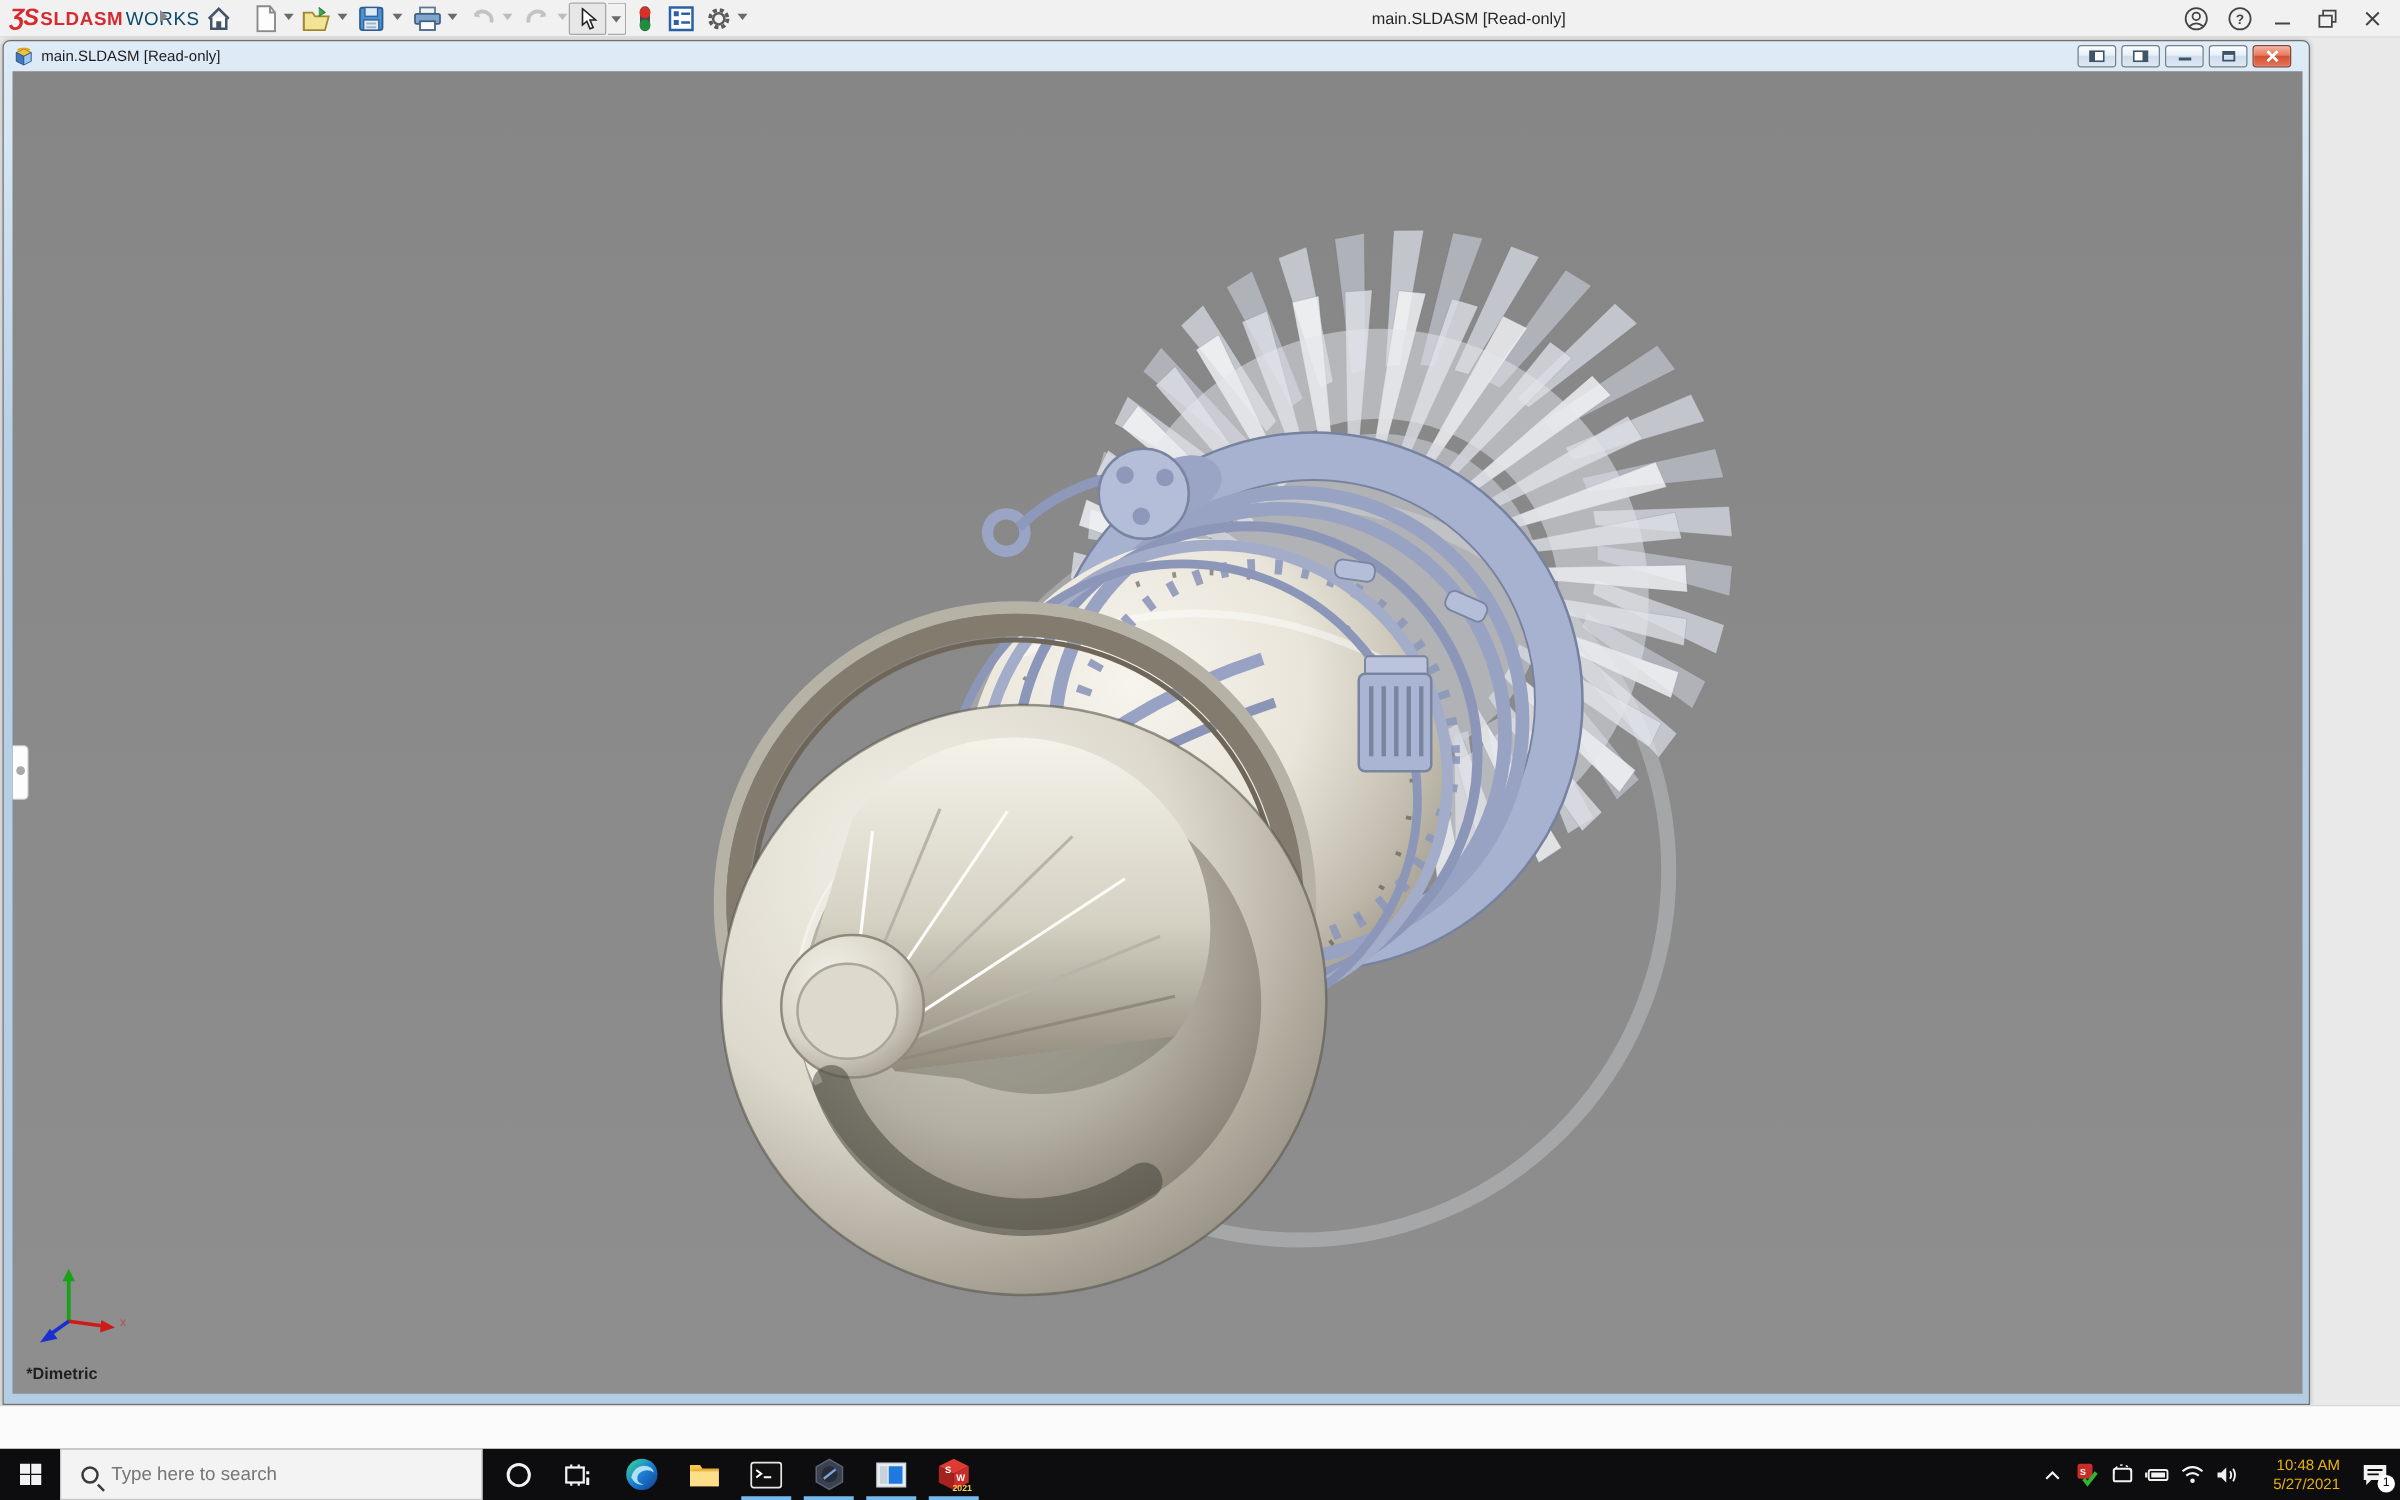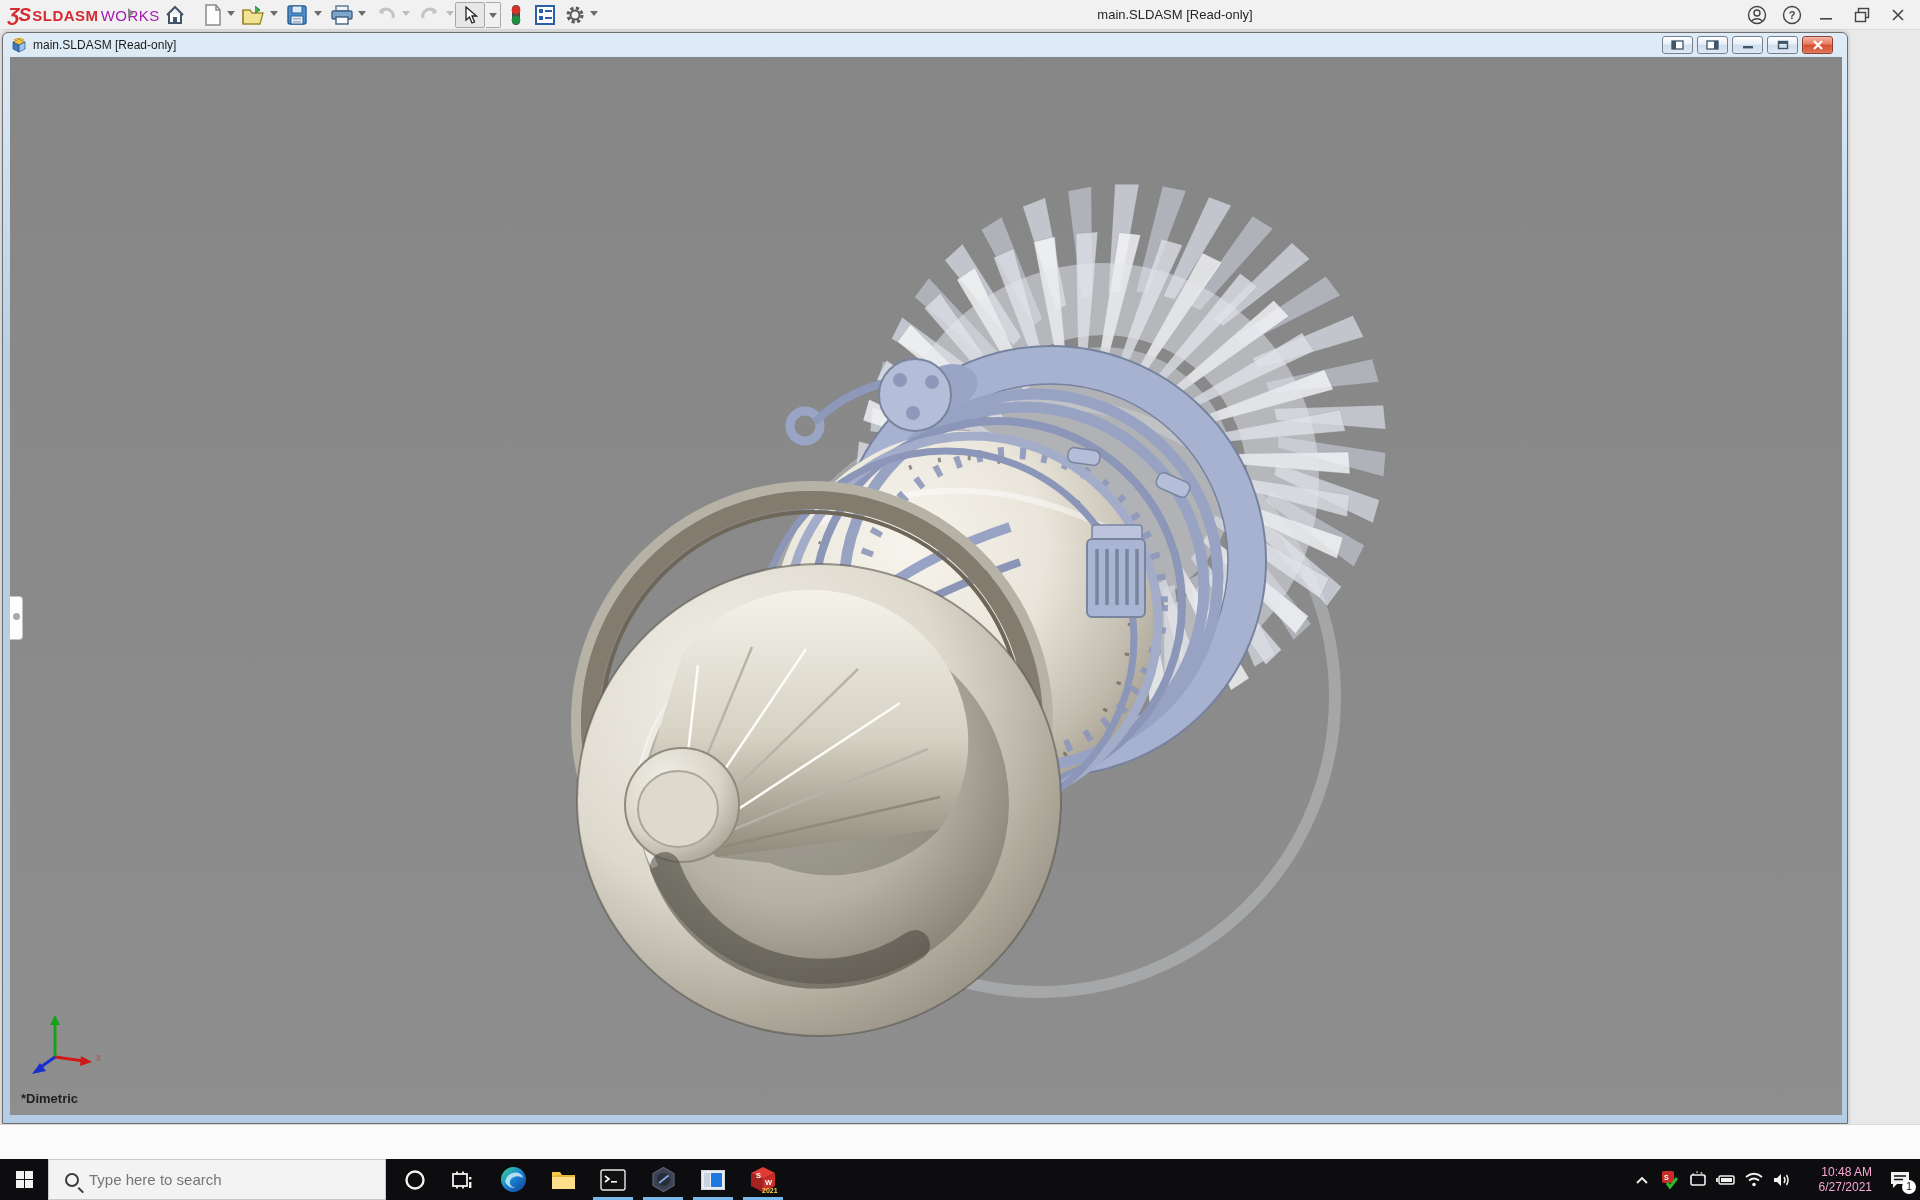--- a/index.html
+++ b/index.html
@@ -4,21 +4,21 @@
 <style>
   * { margin:0; padding:0; box-sizing:border-box; }
   html,body { width:1920px; height:1200px; overflow:hidden; }
   body { font-family:"Liberation Sans", sans-serif; background:#e9e9e9; position:relative; }
 
   
   .titlebar { position:absolute; left:0; top:0; width:1920px; height:30px; background:#f1f1f1; border-bottom:1px solid #dcdcdc; }
   .brand { position:absolute; left:8px; top:4px; display:flex; align-items:center; gap:2px; }
   .brand-glyph { font-size:19px; font-weight:bold; font-style:italic; color:#d52b30; letter-spacing:-1px; }
   .brand-bold { font-size:15px; font-weight:bold; color:#d52b30; letter-spacing:.5px; }
-  .brand-light { font-size:15px; color:#a21caf; letter-spacing:.5px; }
+  .brand-light { font-size:15px; color:#0c4a6e; letter-spacing:.5px; }
   .brand-caret { position:absolute; left:128px; top:8px; width:0; height:0; border-left:6px solid #8a8a8a; border-top:5px solid transparent; border-bottom:5px solid transparent; }
   .tb-icon { position:absolute; top:3px; width:24px; height:24px; display:flex; align-items:center; justify-content:center; }
   .tb-caret { position:absolute; top:11px; width:0; height:0; border-top:5px solid #6b6b6b; border-left:4px solid transparent; border-right:4px solid transparent; }
   .tb-caret.dis { border-top-color:#bcbcbc; }
   .sel-box { position:absolute; left:455px; top:2px; width:30px; height:26px; background:#e7e7e7; border:1px solid #a8a8a8; border-radius:2px; display:flex; align-items:center; justify-content:center; }
   .sel-caret-box { position:absolute; left:486px; top:2px; width:15px; height:26px; border:1px solid #a8a8a8; border-left:none; border-radius:0 2px 2px 0; display:flex; align-items:center; justify-content:center; }
   .app-title { position:absolute; left:1060px; top:7px; width:230px; text-align:center; font-size:13px; color:#262626; white-space:nowrap; }
   .win-ctrl { position:absolute; top:3px; width:28px; height:24px; display:flex; align-items:center; justify-content:center; }
 
   
@@ -45,21 +45,21 @@
   .start-logo { display:grid; grid-template-columns:8px 8px; grid-template-rows:8px 8px; gap:1px; transform:rotate(0deg); }
   .start-logo span { background:#f2f2f2; }
   .search-box { position:absolute; left:48px; top:0; width:338px; height:41px; background:#f3f3f3; border:1px solid #c8c8c8; display:flex; align-items:center; }
   .search-box input { border:none; outline:none; background:transparent; font-size:15px; color:#0369a1; width:270px; font-family:"Liberation Sans",sans-serif; }
   .mag { width:14px; height:14px; border:2px solid #3a3a3a; border-radius:50%; position:relative; margin:0 10px 0 16px; }
   .mag::after { content:""; position:absolute; left:12px; top:12px; width:7px; height:2px; background:#3a3a3a; transform:rotate(45deg); transform-origin:0 0; }
   .task-icon { position:absolute; top:0; width:44px; height:41px; display:flex; align-items:center; justify-content:center; }
   .tb-underline { position:absolute; top:38px; height:3px; width:40px; background:#76b9ed; }
   .tray { position:absolute; right:0; top:0; height:41px; display:flex; align-items:center; }
   .tray-icon { width:28px; height:41px; display:flex; align-items:center; justify-content:center; }
-  .clock { width:70px; text-align:right; color:#f9a8d4; font-size:12px; line-height:15px; margin:0 8px 0 6px; }
+  .clock { width:70px; text-align:right; color:#eab308; font-size:12px; line-height:15px; margin:0 8px 0 6px; }
   .notif { position:relative; width:40px; height:41px; display:flex; align-items:center; justify-content:center; }
   .notif .badge { position:absolute; right:4px; bottom:6px; width:14px; height:14px; border-radius:50%; background:#fff; color:#111; font-size:10px; text-align:center; line-height:14px; }
 
   svg { display:block; }
 </style>
 </head>
 <body>
 
 <div class="titlebar">
   <div class="brand">
@@ -540,21 +540,21 @@
         </svg>
     </div>
     <div class="tray-icon">
       <svg width="20" height="16" viewBox="0 0 20 16">
           <path d="M2 6 H5 L9 2 V14 L5 10 H2 Z" fill="#f2f2f2"></path>
           <path d="M12 5 Q14 8 12 11 M14.5 3 Q17.5 8 14.5 13" fill="none" stroke="#f2f2f2" stroke-width="1.5"></path>
         </svg>
     </div>
     <div class="clock">
       <div>10:48 AM</div>
-      <div>6/27/2021</div>
+      <div>5/27/2021</div>
     </div>
     <div class="notif">
       <svg width="22" height="20" viewBox="0 0 22 20">
           <path d="M2 2 H20 V14 H8 L4 18 V14 H2 Z" fill="#f2f2f2"></path>
           <path d="M5 6 H17 M5 9.5 H14" stroke="#0d0d0f" stroke-width="1.5"></path>
         </svg>
       <div class="badge">1</div>
     </div>
   </div>
 </div>

